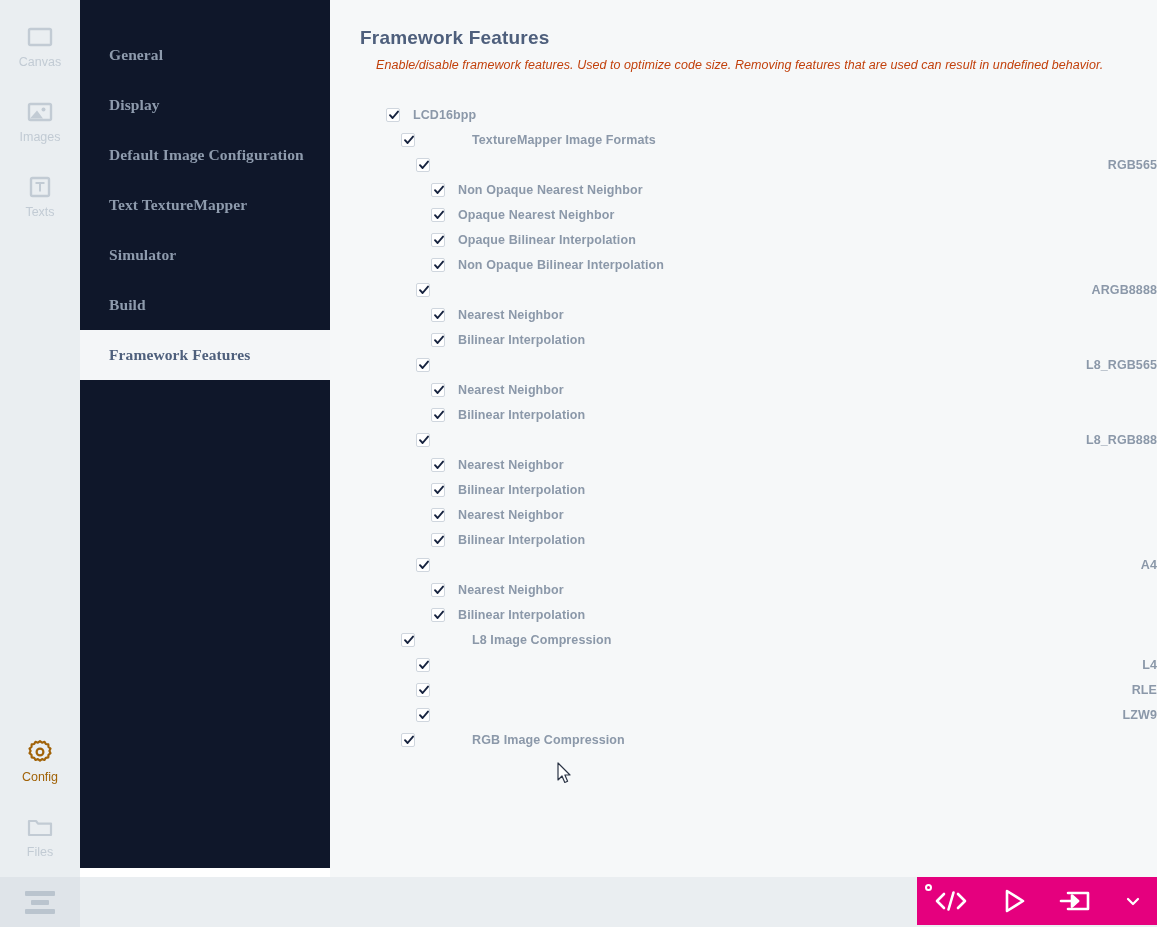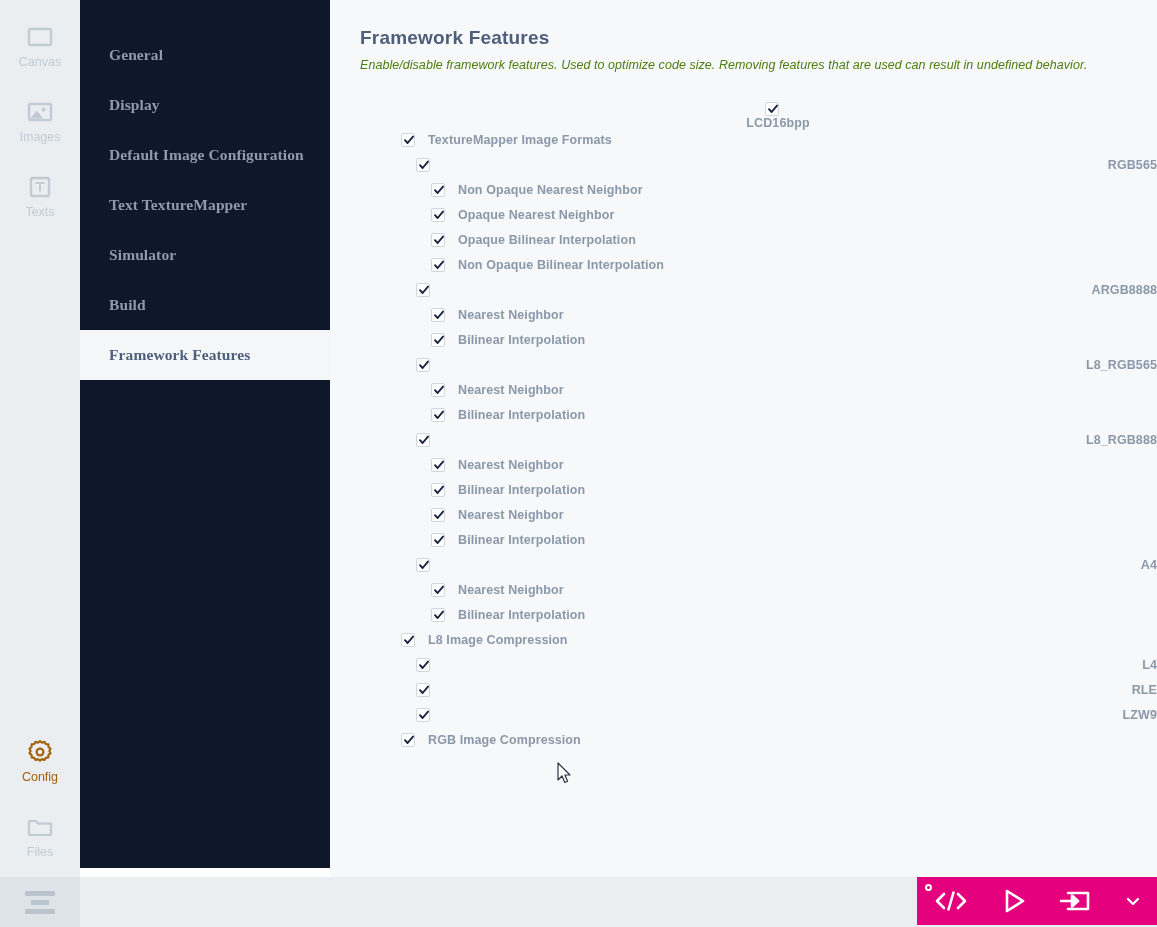--- a/index.html
+++ b/index.html
@@ -72,43 +72,43 @@
     background: #f6f8f9;
     padding: 27px 0 0 30px;
   }
   .page-title {
     font-size: 19px; font-weight: bold;
     color: #4e5f7c; letter-spacing: .2px;
   }
   .page-desc {
     margin-top: 9px;
     font-size: 12.5px; font-style: italic;
-    color: #4d7c0f; letter-spacing: .05px;
+    color: #c2410c; letter-spacing: .05px; margin-left: 16px;
   }
 
   .tree { margin-top: 30px; }
   .tree-row {
     height: 25px; display: flex; align-items: center;
     cursor: pointer;
   }
   .cb {
     width: 14px; height: 14px; flex: 0 0 14px;
     border: 1px solid #cfd6de;
     border-radius: 2px; background: #ffffff;
     position: relative;
   }
   .cb svg { position: absolute; left: 1px; top: 0px; width: 12px; height: 12px; }
   .tree-label {
     margin-left: 13px;
     font-size: 12.5px; font-weight: bold;
     color: #8b98a9; letter-spacing: .1px;
     white-space: nowrap;
   }
-  .lvl0 { padding-left: 26px; flex-direction: column; }
-  .lvl1 { padding-left: 41px; }
+  .lvl0 { padding-left: 26px; }
+  .lvl1 { padding-left: 41px; gap: 44px; }
   .lvl2 { padding-left: 56px; justify-content: space-between; }
   .lvl3 { padding-left: 71px; }
 
   
   .bottombar {
     position: absolute; left: 80px; top: 877px;
     width: 1077px; height: 50px;
     background: #eaeef1;
   }
   .actionbar {

